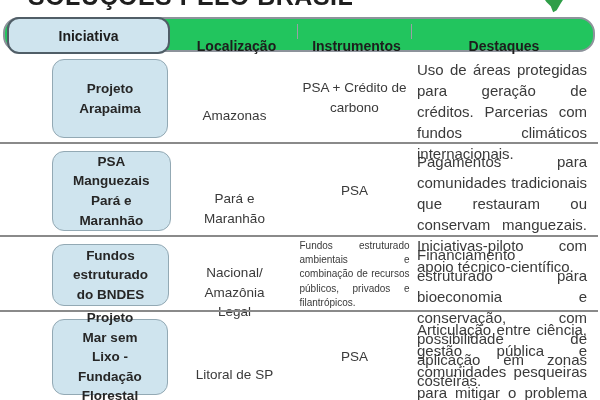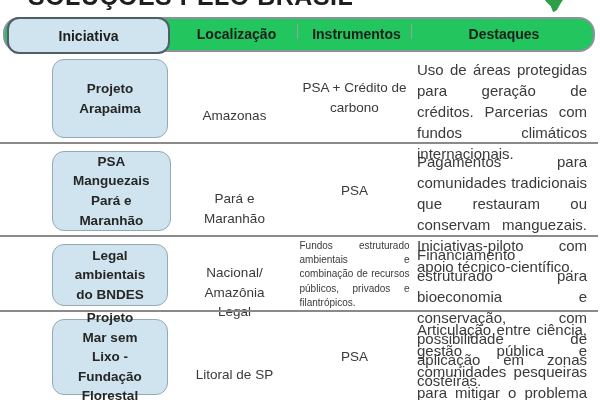--- a/index.html
+++ b/index.html
@@ -10,21 +10,21 @@
   
   .title{position:absolute;left:28px;top:-18px;font-size:25px;font-weight:bold;
          letter-spacing:.5px;color:#1e1e1e;white-space:nowrap;}
 
   
   .brazil{position:absolute;left:541px;top:-11px;width:26px;height:26px;}
 
   
   .header{position:absolute;left:3px;top:17px;width:592px;height:35px;
           background:#22c55e;border:2px solid #8d939b;border-radius:16px;box-sizing:border-box;}
-  .header-label{position:absolute;top:0;height:41px;line-height:31px;text-align:center;
+  .header-label{position:absolute;top:12px;height:41px;line-height:31px;text-align:center;
                 font-weight:bold;font-size:14px;color:#1d1d1d;}
   .hl-loc{left:169px;width:125px;}
   .hl-inst{left:294px;width:115px;}
   .hl-dest{left:409px;width:180px;}
   .hdiv{position:absolute;top:5px;height:15px;width:1px;background:#9aa0a5;}
   .hdiv1{left:292px;}
   .hdiv2{left:406px;}
   .header-initiative{position:absolute;left:2px;top:-2px;width:163px;height:37px;
           background:#cfe4ee;border:2px solid #505e67;border-radius:12px;box-sizing:border-box;
           display:flex;align-items:center;justify-content:center;
@@ -101,21 +101,21 @@
       <span>PSA</span>
     </div>
     <div class="col-dest">
       <p>Pagamentos para comunidades tradicionais que restauram ou conservam manguezais. Iniciativas-piloto com apoio técnico-científico.</p>
     </div>
   </div>
   <div class="sep sep2"></div>
 
   <div class="row row3">
     <div class="col-ini">
-      <div class="ini-box">Legal ambientais do BNDES</div>
+      <div class="ini-box">Fundos estruturado do BNDES</div>
     </div>
     <div class="col-loc">
       <span>Nacional/ Amazônia Legal</span>
     </div>
     <div class="col-inst small">
       <span>Fundos estruturado ambientais e combinação de recursos públicos, privados e filantrópicos.</span>
     </div>
     <div class="col-dest">
       <p>Financiamento estruturado para bioeconomia e conservação, com possibilidade de aplicação em zonas costeiras.</p>
     </div>

